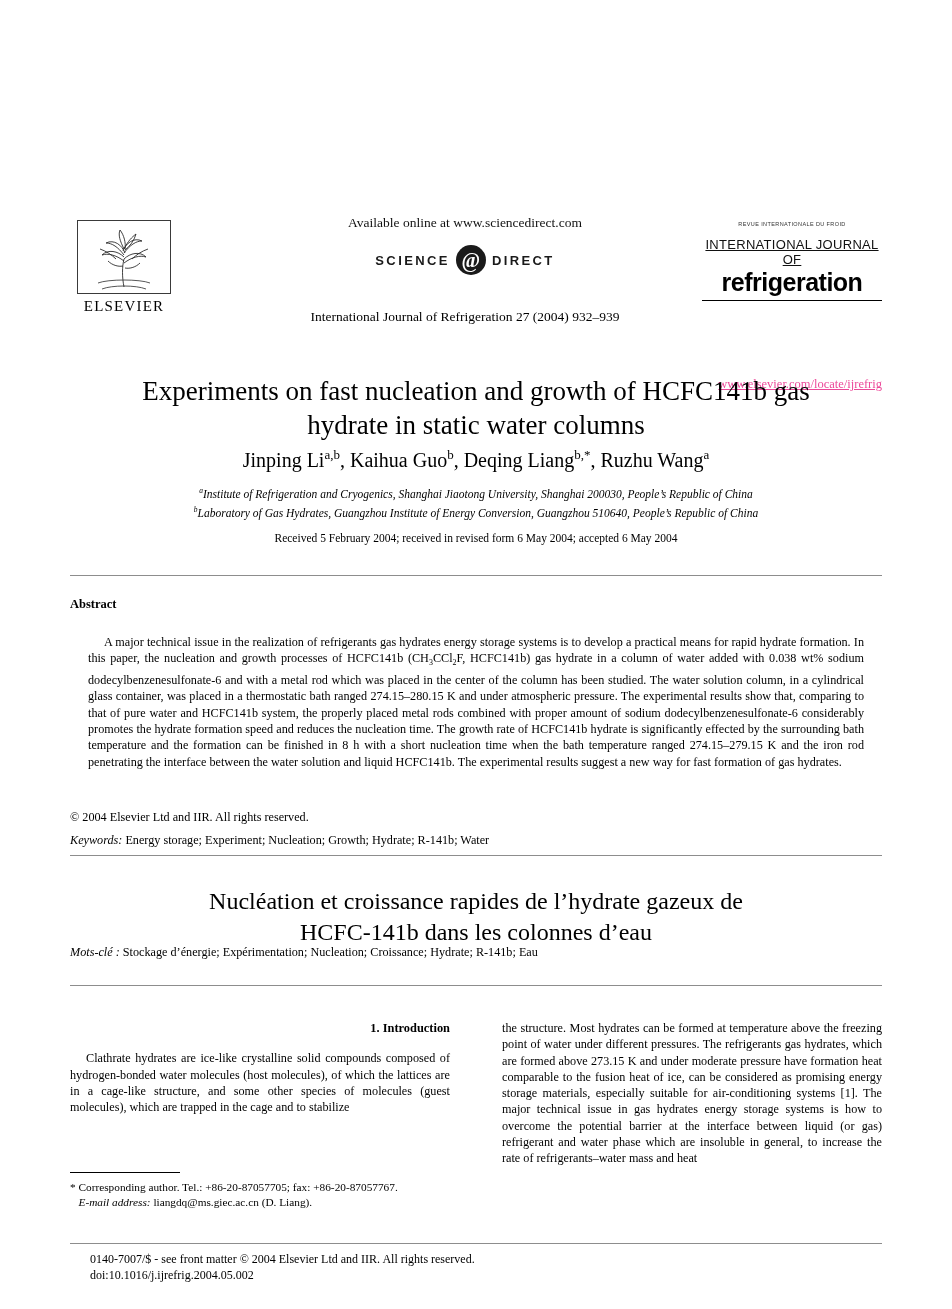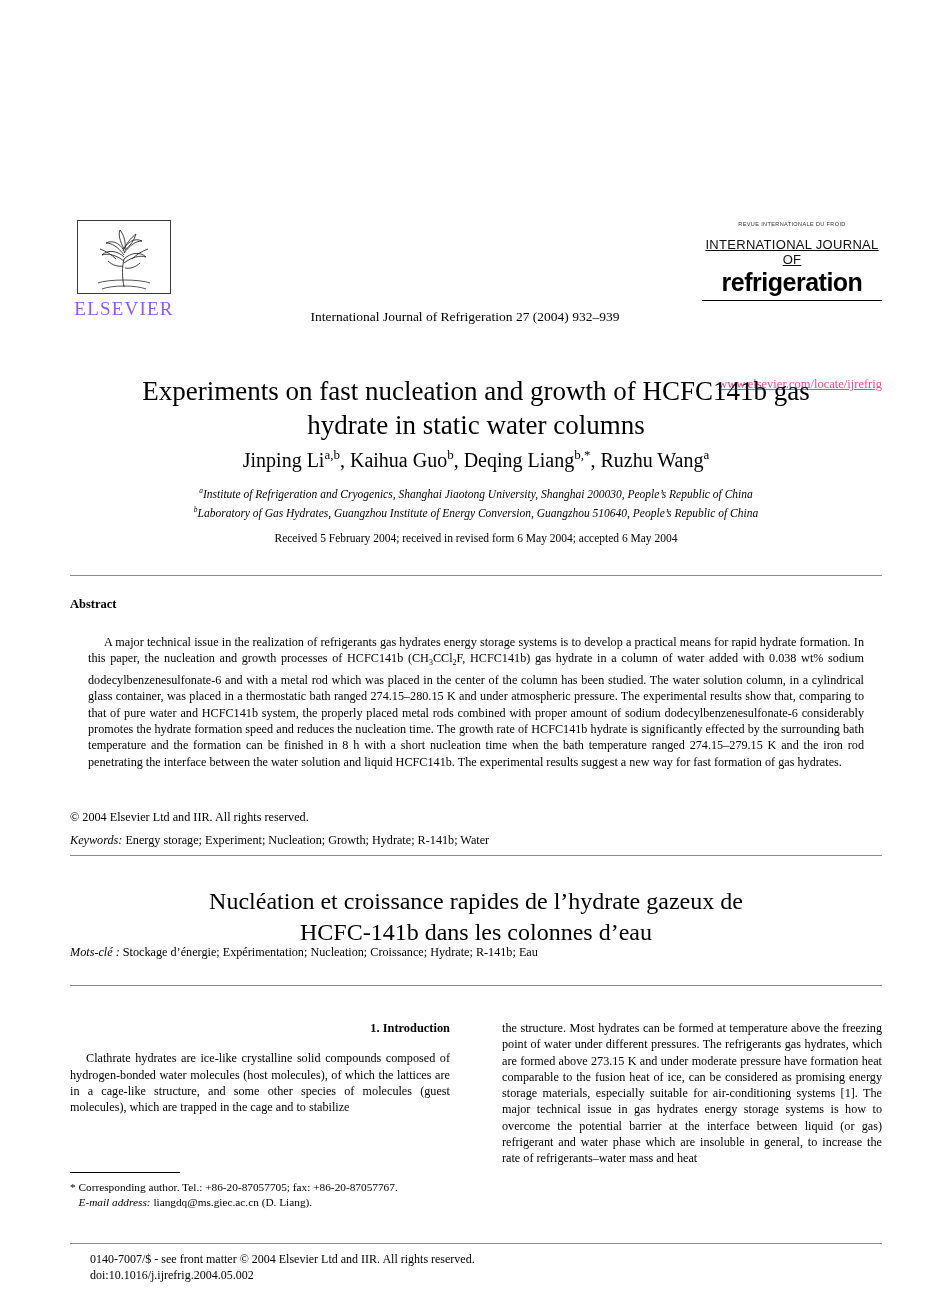--- a/index.html
+++ b/index.html
@@ -38,24 +38,24 @@
     height: 72px;
     margin: 0 auto;
     border: 1px solid #3a3a3a;
     position: relative;
     background: #ffffff;
     overflow: hidden;
   }
   .elsevier-tree svg { display:block; }
   .elsevier-word {
     font-family: "Liberation Serif", serif;
-    font-size: 19px;
+    font-size: 15px;
     letter-spacing: 1.2px;
     margin-top: 4px;
-    color: #8b5cf6;
+    color: #000000;
   }
 
   .sd-block {
     position: absolute;
     left: 200px;
     top: 0px;
     width: 390px;
     text-align: center;
   }
   .sd-avail {
@@ -331,20 +331,28 @@
           </g>
           <g stroke="#2c2c2c" stroke-width="0.8" fill="none">
             <path d="M20 62 C30 58 62 58 72 62"></path>
             <path d="M24 68 C34 64 58 64 68 68"></path>
           </g>
         </svg>
       </div>
       <div class="elsevier-word">ELSEVIER</div>
     </div>
 
+    <div class="sd-block">
+      <div class="sd-avail">Available online at www.sciencedirect.com</div>
+      <div class="sd-logo">
+        <span>SCIENCE</span>
+        <span class="sd-at">@</span>
+        <span>DIRECT</span>
+      </div>
+    </div>
 
     <div class="journal-ref">International Journal of Refrigeration 27 (2004) 932–939</div>
 
     <div class="ijr-block">
       <div class="ijr-top">REVUE INTERNATIONALE DU FROID</div>
       <div class="ijr-mid">INTERNATIONAL JOURNAL OF</div>
       <div class="ijr-big">refrigeration</div>
       <div class="ijr-rule"></div>
     </div>
 

